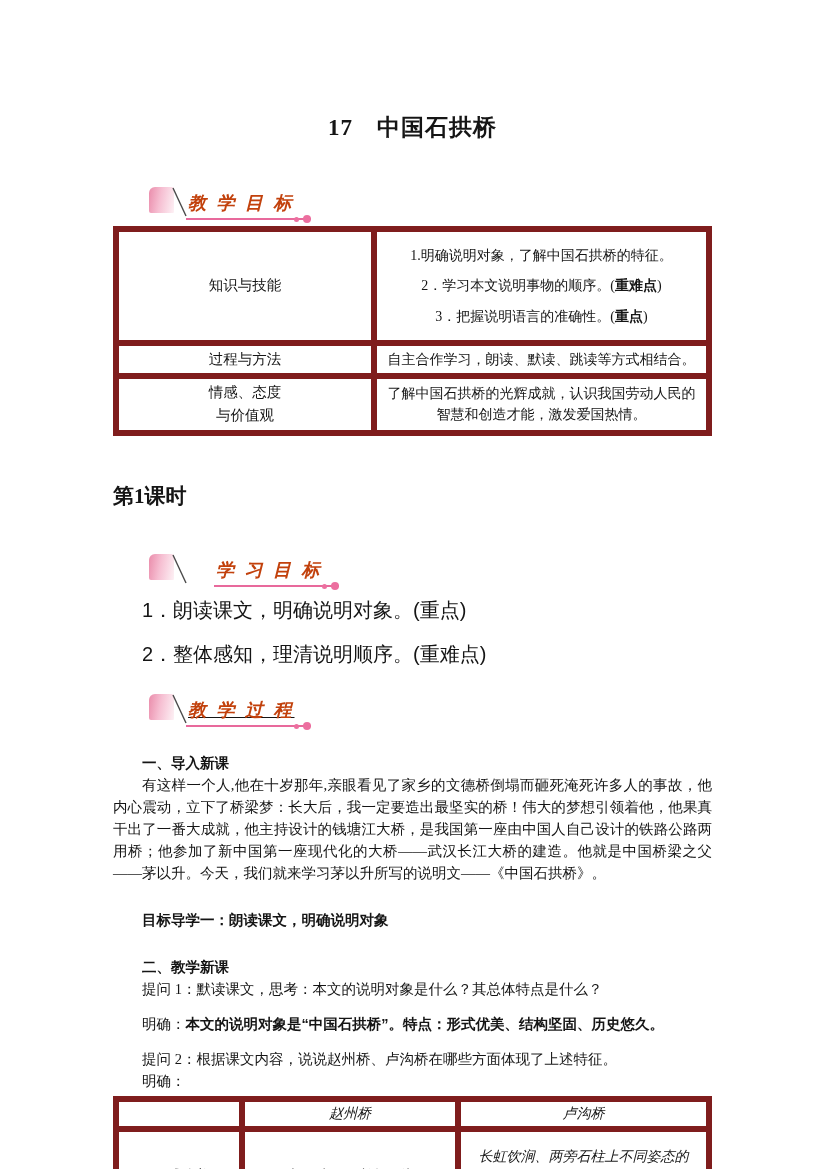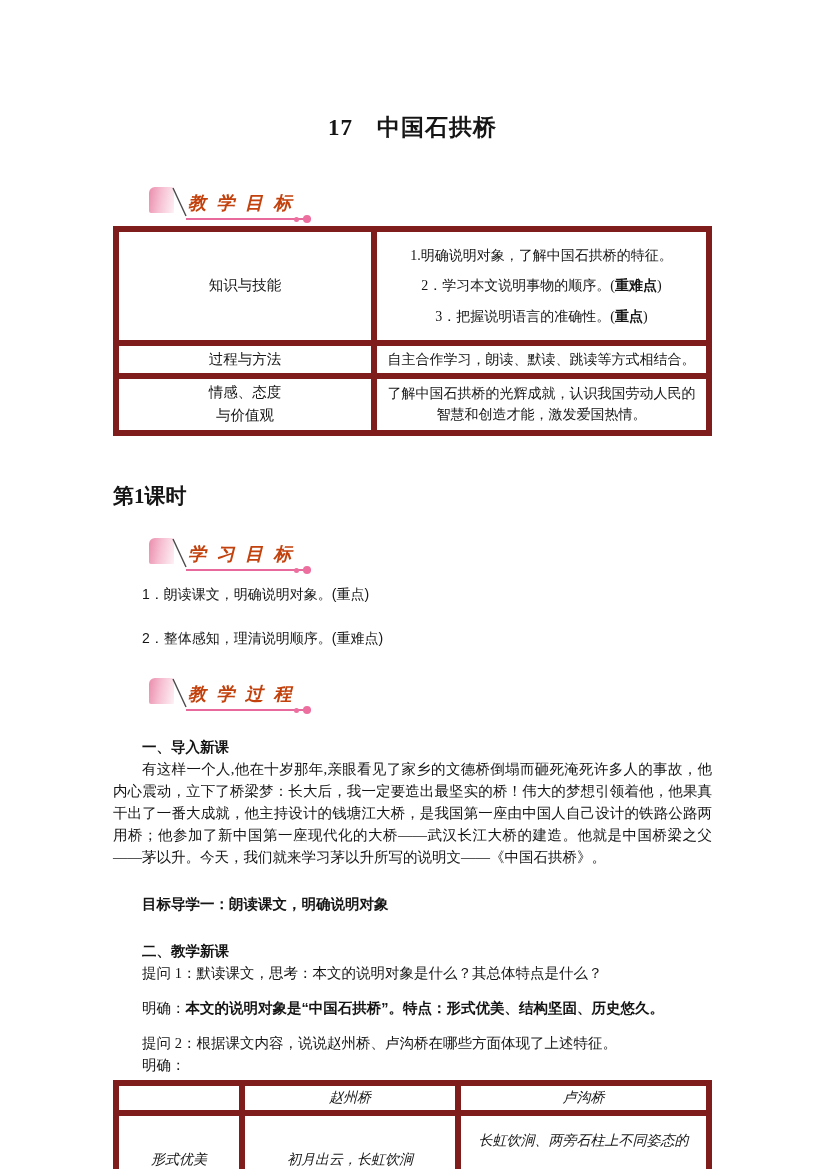--- a/index.html
+++ b/index.html
@@ -70,21 +70,21 @@
     justify-content: space-evenly; align-items: center;
   }
   .row-process td { height: 20px; }
   .row-values .col-content { line-height: 1.55; }
   .emphasis-text, b { font-family: "Liberation Sans", sans-serif; font-weight: 700; }
 
   
   .learning-goals { margin: 13px 0 0 0; padding-left: 29px; }
   .learning-goal-item {
     font-family: "Liberation Sans", sans-serif;
-    font-size: 14px; line-height: 20px; margin-bottom: 24px;
+    font-size: 20px; line-height: 20px; margin-bottom: 24px;
   }
 
   
   .content { margin-top: 11px; }
   .content .line { font-size: 14.5px; line-height: 22px; }
   .ind { padding-left: 29px; }
   .h-sans { font-family: "Liberation Sans", sans-serif; font-weight: 700; margin-top: 25px; }
   .intro-para {
     margin: 0; text-indent: 2em; text-align: justify;
     font-size: 14.5px; line-height: 22px;
@@ -140,38 +140,38 @@
         <div>情感、态度</div>
         <div>与价值观</div>
       </td>
       <td class="col-content">了解中国石拱桥的光辉成就，认识我国劳动人民的智慧和创造才能，激发爱国热情。</td>
     </tr>
   </tbody>
     </table>
 
   <h2 class="lesson-heading">第1课时</h2>
 
-  <div class="section-label" style="margin-top:28px;">
+  <div class="section-label" style="margin-top:44px;padding-left:28px;">
     <span class="badge-square"></span>
     <svg class="slant-line" width="18" height="31" viewBox="0 0 18 31">
         <line x1="2" y1="1" x2="15" y2="29" stroke="#4a4a4a" stroke-width="1.4"></line>
       </svg>
     <span class="label-underline-wrap">
       <span class="label-text">学 习 目 标</span>
       <span class="dot dot-small"></span>
       <span class="dot dot-large"></span>
     </span>
   </div>
 
   <div class="learning-goals">
     <div class="learning-goal-item">1．朗读课文，明确说明对象。(重点)</div>
     <div class="learning-goal-item">2．整体感知，理清说明顺序。(重难点)</div>
   </div>
 
-  <div class="section-label" style="margin-top:30px;">
+  <div class="section-label" style="margin-top:30px;text-decoration:underline;">
     <span class="badge-square"></span>
     <svg class="slant-line" width="18" height="31" viewBox="0 0 18 31">
         <line x1="2" y1="1" x2="15" y2="29" stroke="#4a4a4a" stroke-width="1.4"></line>
       </svg>
     <span class="label-underline-wrap">
       <span class="label-text">教 学 过 程</span>
       <span class="dot dot-small"></span>
       <span class="dot dot-large"></span>
     </span>
   </div>

